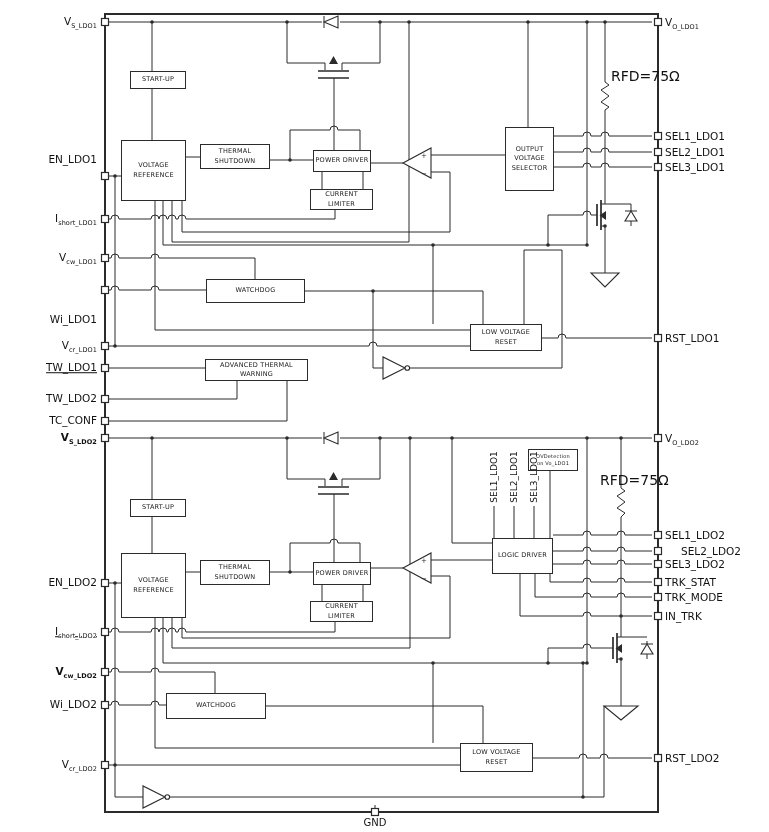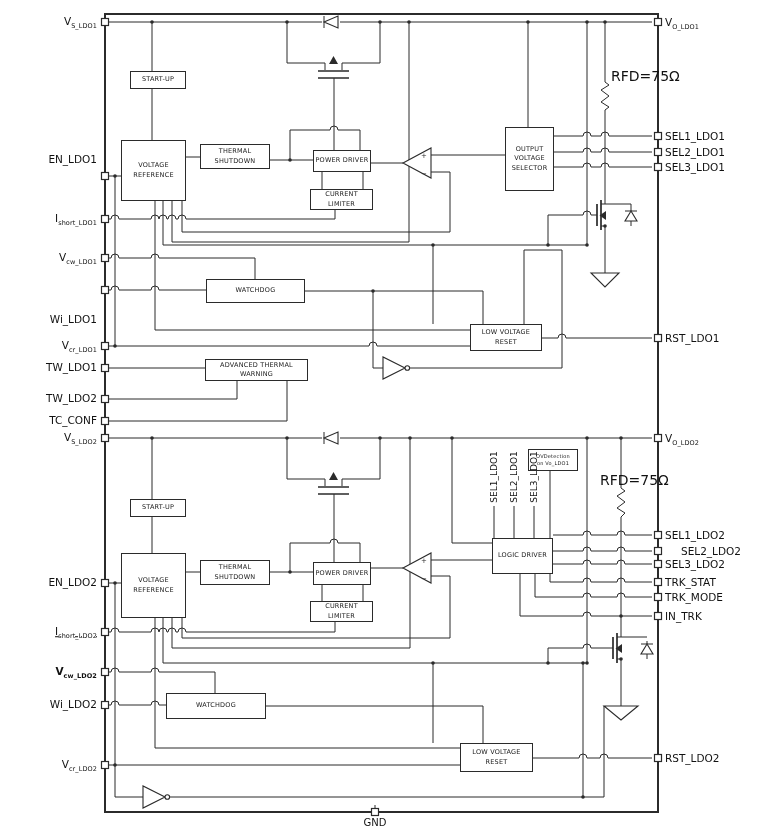--- a/index.html
+++ b/index.html
@@ -137,24 +137,24 @@
     <div class="block" style="left: 528px; top: 449px; width: 50px; height: 22px; font-size: 5px;">OVDetection
 on Vo_LDO1</div>
     <div class="block" style="left: 166px; top: 693px; width: 100px; height: 26px;">WATCHDOG</div>
     <div class="block" style="left: 460px; top: 743px; width: 73px; height: 29px;">LOW VOLTAGE RESET</div>
     <div class="pin-label pin-left" style="right: 672px; top: 22px;"><span>V</span><span class="sub">S_LDO1</span></div>
     <div class="pin-label pin-left" style="right: 672px; top: 160px;"><span>EN_LDO1</span><span class="sub"></span></div>
     <div class="pin-label pin-left" style="right: 672px; top: 219px;"><span>I</span><span class="sub">short_LDO1</span></div>
     <div class="pin-label pin-left" style="right: 672px; top: 258px;"><span>V</span><span class="sub">cw_LDO1</span></div>
     <div class="pin-label pin-left" style="right: 672px; top: 272px; margin-top: 48px;"><span>Wi_LDO1</span><span class="sub"></span></div>
     <div class="pin-label pin-left" style="right: 672px; top: 346px;"><span>V</span><span class="sub">cr_LDO1</span></div>
-    <div class="pin-label pin-left" style="right: 672px; top: 368px;"><span>TW_LDO1</span><span class="sub"></span></div>
+    <div class="pin-label pin-left" style="right: 672px; top: 368px; text-decoration: underline;"><span>TW_LDO1</span><span class="sub"></span></div>
     <div class="pin-label pin-left" style="right: 672px; top: 399px;"><span>TW_LDO2</span><span class="sub"></span></div>
     <div class="pin-label pin-left" style="right: 672px; top: 421px;"><span>TC_CONF</span><span class="sub"></span></div>
-    <div class="pin-label pin-left" style="right: 672px; top: 438px;"><span>V</span><span class="sub">S_LDO2</span></div>
+    <div class="pin-label pin-left" style="right: 672px; top: 438px; font-weight: bold;"><span>V</span><span class="sub">S_LDO2</span></div>
     <div class="pin-label pin-left" style="right: 672px; top: 583px;"><span>EN_LDO2</span><span class="sub"></span></div>
     <div class="pin-label pin-left" style="right: 672px; top: 632px; text-decoration: underline;"><span>I</span><span class="sub">short_LDO2</span></div>
     <div class="pin-label pin-left" style="right: 672px; top: 672px; font-weight: bold;"><span>V</span><span class="sub">cw_LDO2</span></div>
     <div class="pin-label pin-left" style="right: 672px; top: 705px;"><span>Wi_LDO2</span><span class="sub"></span></div>
     <div class="pin-label pin-left" style="right: 672px; top: 765px;"><span>V</span><span class="sub">cr_LDO2</span></div>
     <div class="pin-label pin-right" style="left: 665px; top: 22px;"><span>V</span><span class="sub">O_LDO1</span></div>
     <div class="pin-label pin-right" style="left: 665px; top: 136px;"><span>SEL1_LDO1</span><span class="sub"></span></div>
     <div class="pin-label pin-right" style="left: 665px; top: 152px;"><span>SEL2_LDO1</span><span class="sub"></span></div>
     <div class="pin-label pin-right" style="left: 665px; top: 167px;"><span>SEL3_LDO1</span><span class="sub"></span></div>
     <div class="pin-label pin-right" style="left: 665px; top: 338px;"><span>RST_LDO1</span><span class="sub"></span></div>

